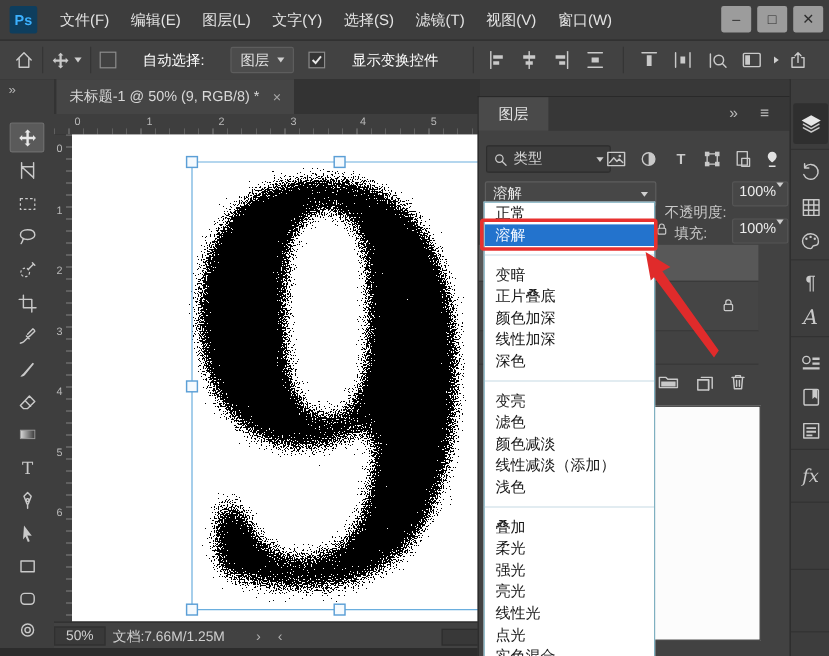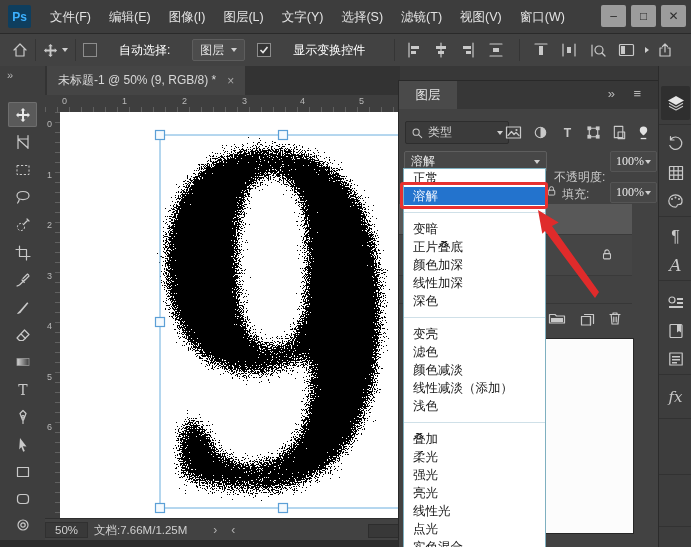--- a/index.html
+++ b/index.html
@@ -53,21 +53,21 @@
 
   
   .lpanel{position:absolute;left:398px;top:80px;width:260px;height:467px;background:#424242;border-left:1px solid #292929;border-top:1px solid #292929;}
   .lheader{position:absolute;left:0;top:0;width:100%;height:28px;background:#373737;}
   .ltab{position:absolute;left:0;top:0;width:58px;height:28px;background:#4a4a4a;font-size:12.5px;color:#e4e4e4;display:flex;align-items:center;justify-content:center;}
   .lh-ic{position:absolute;top:5px;color:#b8b8b8;font-size:13px;}
   .searchbox{position:absolute;left:6px;top:40px;width:92px;height:21px;background:#3b3b3b;border:1px solid #2d2d2d;border-radius:2px;display:flex;align-items:center;gap:5px;padding:0 5px;font-size:12px;color:#d5d5d5;}
   .fic{position:absolute;top:44px;}
   .blendbox{position:absolute;left:5px;top:70px;width:143px;height:21px;background:#474747;border:1px solid #5e5e5e;border-radius:2px;display:flex;align-items:center;font-size:12px;color:#ececec;padding:0 6px;justify-content:space-between;box-sizing:border-box;}
   .plabel{position:absolute;font-size:12px;color:#c9c9c9;}
-  .valbox{position:absolute;width:47px;height:21px;border:1px solid #555;border-radius:2px;background:#474747;display:flex;align-items:center;justify-content:space-between;padding:0 5px;font-size:12px;color:#ececec;box-sizing:border-box;font-family:Liberation Serif, serif;}
+  .valbox{position:absolute;width:47px;height:21px;border:1px solid #555;border-radius:2px;background:#474747;display:flex;justify-content:space-between;padding:0 5px;font-size:12px;color:#ececec;box-sizing:border-box;}
   .lrow1{position:absolute;left:0;top:123px;width:233px;height:30px;background:#585858;}
   .lrow2{position:absolute;left:0;top:153px;width:233px;height:40px;background:#454545;border-top:1px solid #3a3a3a;border-bottom:1px solid #3a3a3a;}
   .lfooter{position:absolute;left:0;top:222px;width:233px;height:34px;border-top:1px solid #373737;}
   .fbtn{position:absolute;top:6px;}
   .wpanel{position:absolute;left:5px;top:257px;width:228px;height:194px;background:#fcfcfc;border:1px solid #262626;}
 
   
   .dock{position:absolute;left:658px;top:66px;width:33px;height:481px;background:#3d3d3d;border-left:1px solid #2b2b2b;}
   .dcell{position:absolute;left:2px;width:29px;height:30px;display:flex;align-items:center;justify-content:center;color:#c9c9c9;}
   .dcell.active{background:#2f2f2f;border-radius:2px;}
@@ -85,21 +85,20 @@
 </head>
 <body>
 
 <div class="app">
 
   <div class="titlebar">
     <div class="pslogo">Ps</div>
     <div class="menus">
       <span class="menu-item">文件(F)</span>
       <span class="menu-item">编辑(E)</span>
-      <span class="menu-item">图像(I)</span>
       <span class="menu-item">图层(L)</span>
       <span class="menu-item">文字(Y)</span>
       <span class="menu-item">选择(S)</span>
       <span class="menu-item">滤镜(T)</span>
       <span class="menu-item">视图(V)</span>
       <span class="menu-item">窗口(W)</span>
     </div>
     <div class="winbtns">
       <div class="winbtn">–</div>
       <div class="winbtn">□</div>

